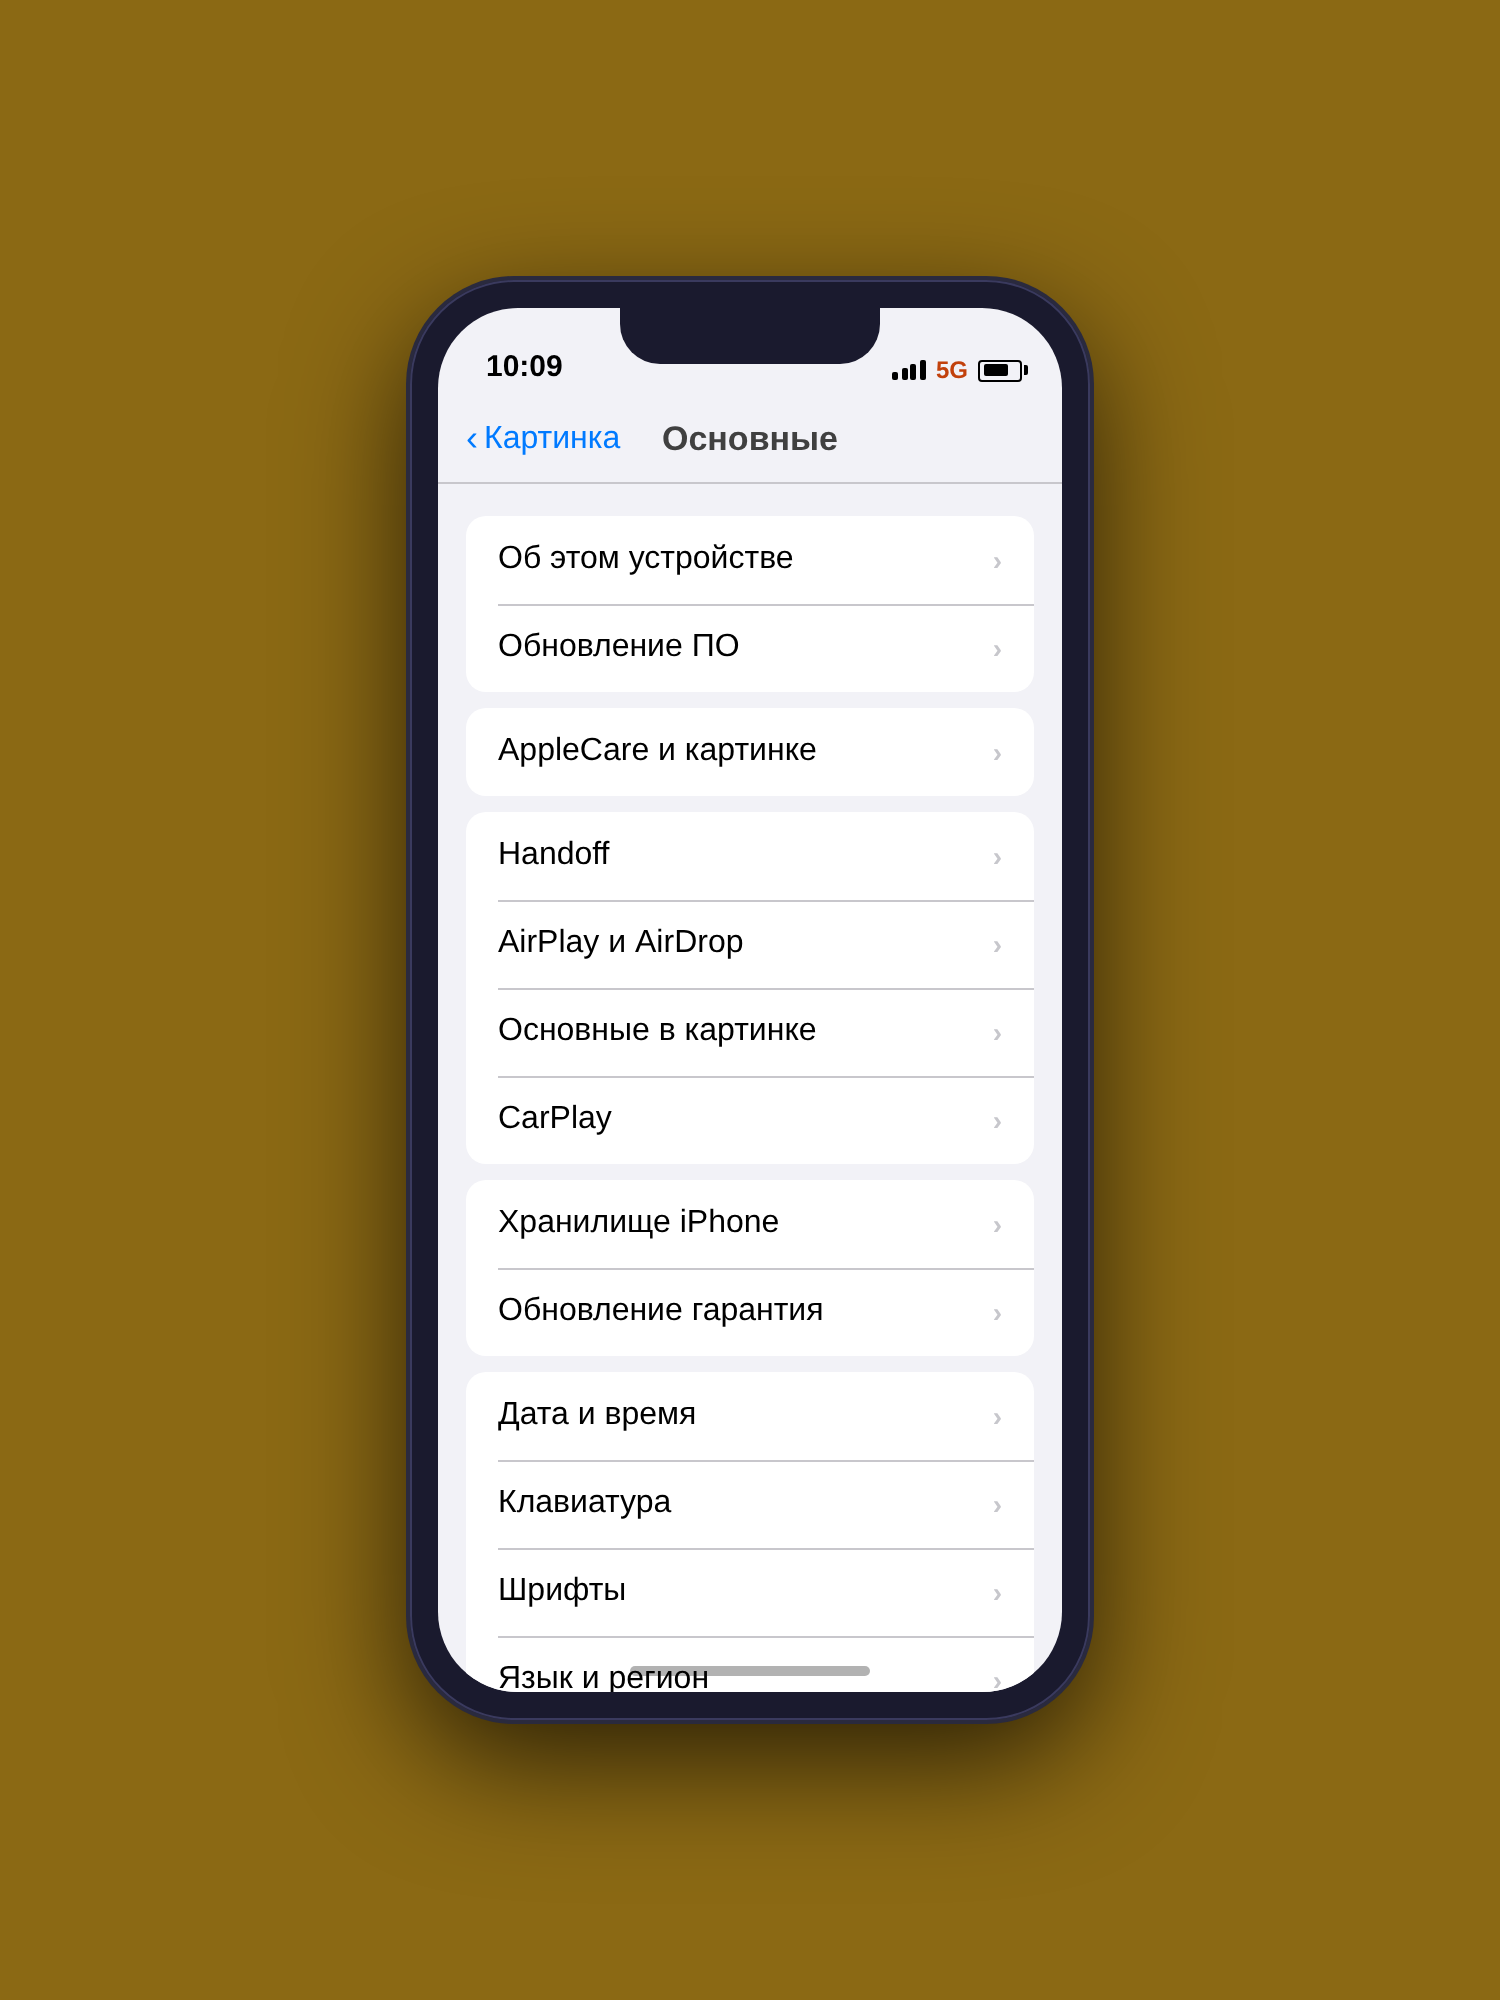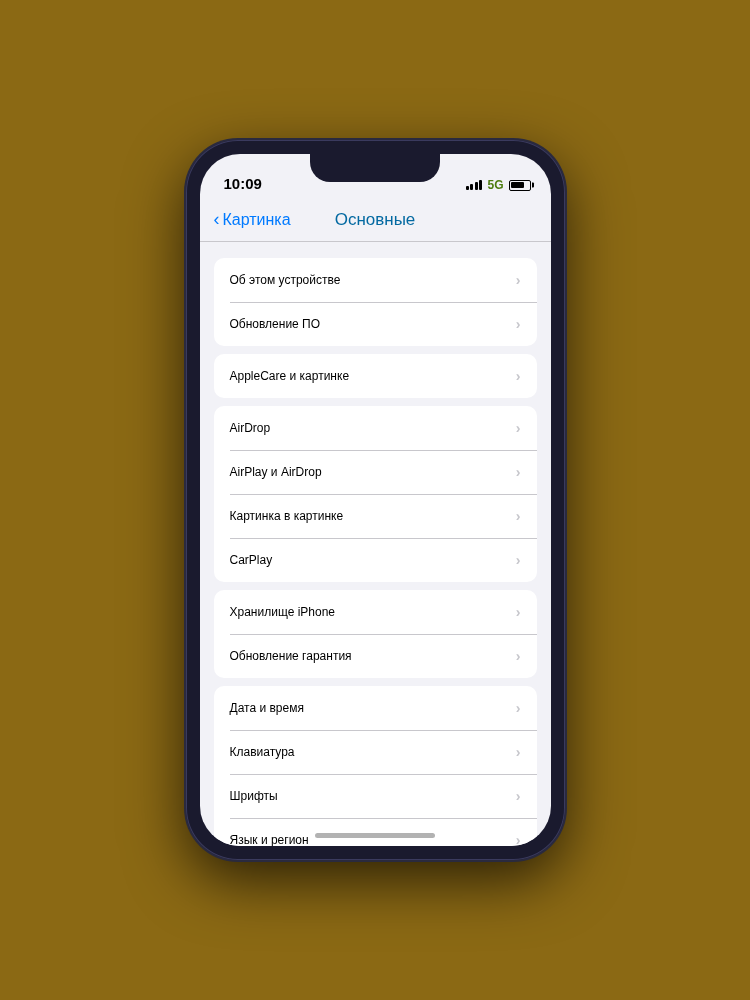--- a/index.html
+++ b/index.html
@@ -10,21 +10,21 @@
       background: #8B6914;
       display: flex;
       align-items: center;
       justify-content: center;
       font-family: -apple-system, 'SF Pro Display', 'Helvetica Neue', Arial, sans-serif;
       overflow: hidden;
     }
 
     .phone-wrapper {
       position: relative;
-      width: 379px;
+      width: 340px;
       height: 720px;
     }
 
     .phone-body {
       position: absolute;
       inset: 0;
       background: #1a1a2e;
       border-radius: 52px;
       box-shadow: 
         0 0 0 2px #2a2a3e,
@@ -119,21 +119,21 @@
     .battery-fill {
       width: 75%;
       height: 100%;
       background: #000;
       border-radius: 1px;
     }
 
     .five-g {
       font-size: 12px;
       font-weight: 700;
-      color: #4d7c0f;
+      color: #c2410c;
     }
 
     .nav-bar {
       position: absolute;
       top: 44px;
       left: 0;
       right: 0;
       height: 44px;
       background: #f2f2f7;
       display: flex;
@@ -152,22 +152,22 @@
       gap: 3px;
     }
 
     .nav-chevron {
       font-size: 18px;
       color: #007AFF;
     }
 
     .nav-title {
       font-size: 17px;
-      font-weight: 400;
-      color: #0369a1;
+      font-weight: 700;
+      color: #404040;
     }
 
     .content {
       position: absolute;
       top: 88px;
       left: 0;
       right: 0;
       bottom: 0;
       overflow-y: auto;
       padding: 16px 0 20px;
@@ -193,21 +193,21 @@
       content: '';
       position: absolute;
       bottom: 0;
       left: 16px;
       right: 0;
       height: 0.5px;
       background: #c8c7cc;
     }
 
     .row-label {
-      font-size: 12px;
+      font-size: 16px;
       color: #000;
     }
 
     .row-chevron {
       color: #c7c7cc;
       font-size: 14px;
       font-weight: 600;
     }
 
     .home-indicator {
@@ -267,29 +267,29 @@
             </div>
           </div>
           <div class="settings-group">
             <div class="settings-row">
               <span class="row-label">AppleCare и картинке</span>
               <span class="row-chevron">›</span>
             </div>
           </div>
           <div class="settings-group">
             <div class="settings-row">
-              <span class="row-label">AirDrop</span>
+              <span class="row-label">Handoff</span>
               <span class="row-chevron">›</span>
             </div>
             <div class="settings-row">
               <span class="row-label">AirPlay и AirDrop</span>
               <span class="row-chevron">›</span>
             </div>
             <div class="settings-row">
-              <span class="row-label">Картинка в картинке</span>
+              <span class="row-label">Основные в картинке</span>
               <span class="row-chevron">›</span>
             </div>
             <div class="settings-row">
               <span class="row-label">CarPlay</span>
               <span class="row-chevron">›</span>
             </div>
           </div>
           <div class="settings-group">
             <div class="settings-row">
               <span class="row-label">Хранилище iPhone</span>

